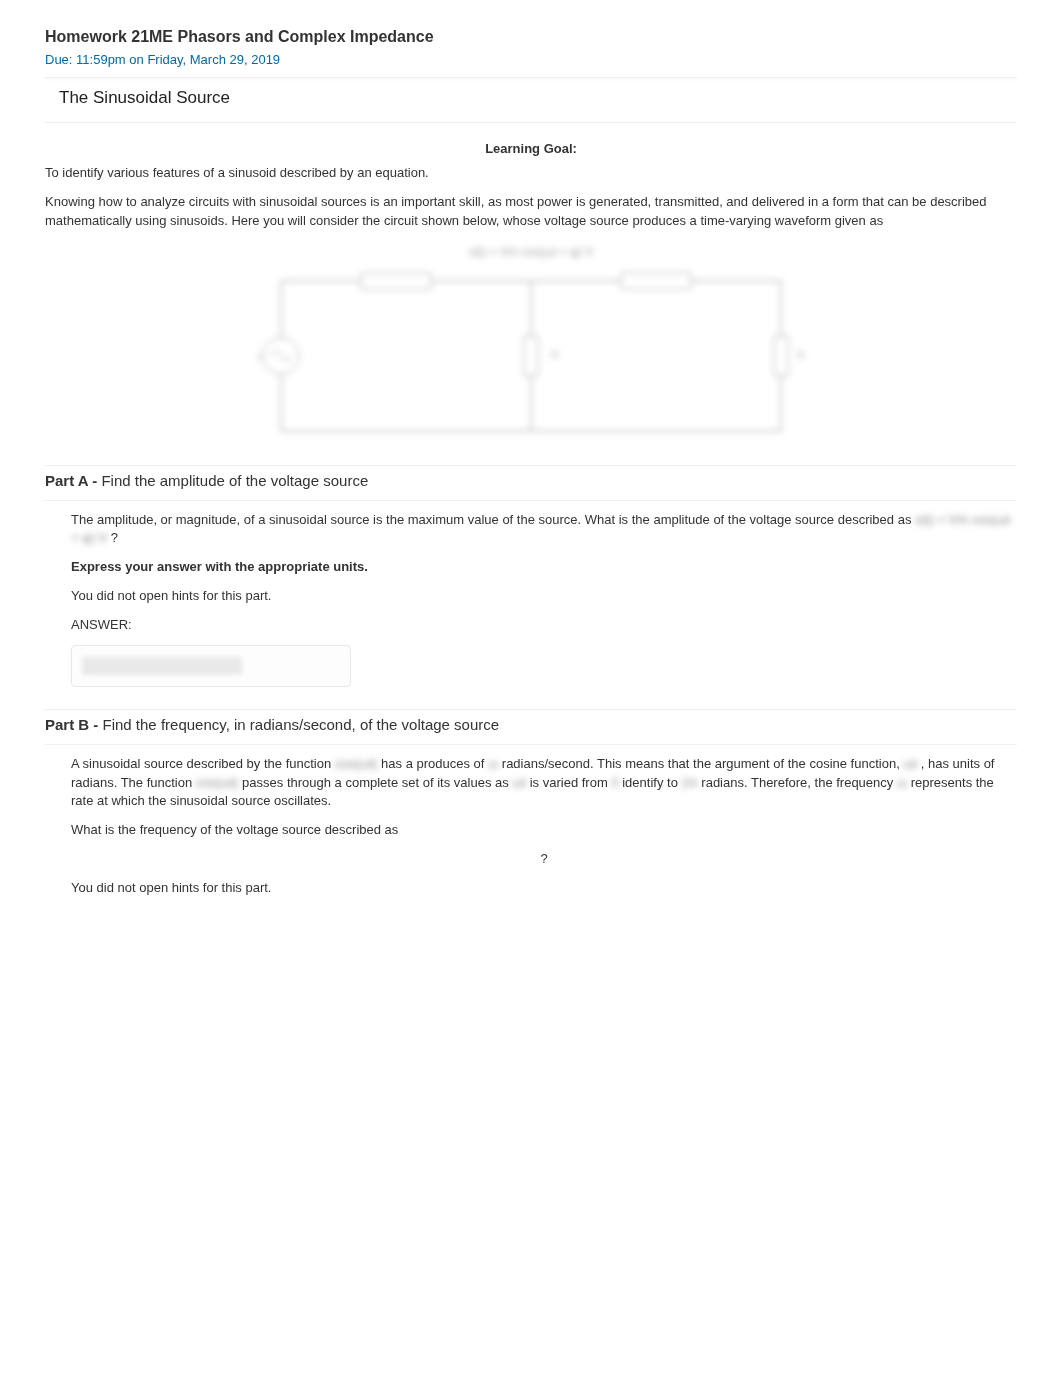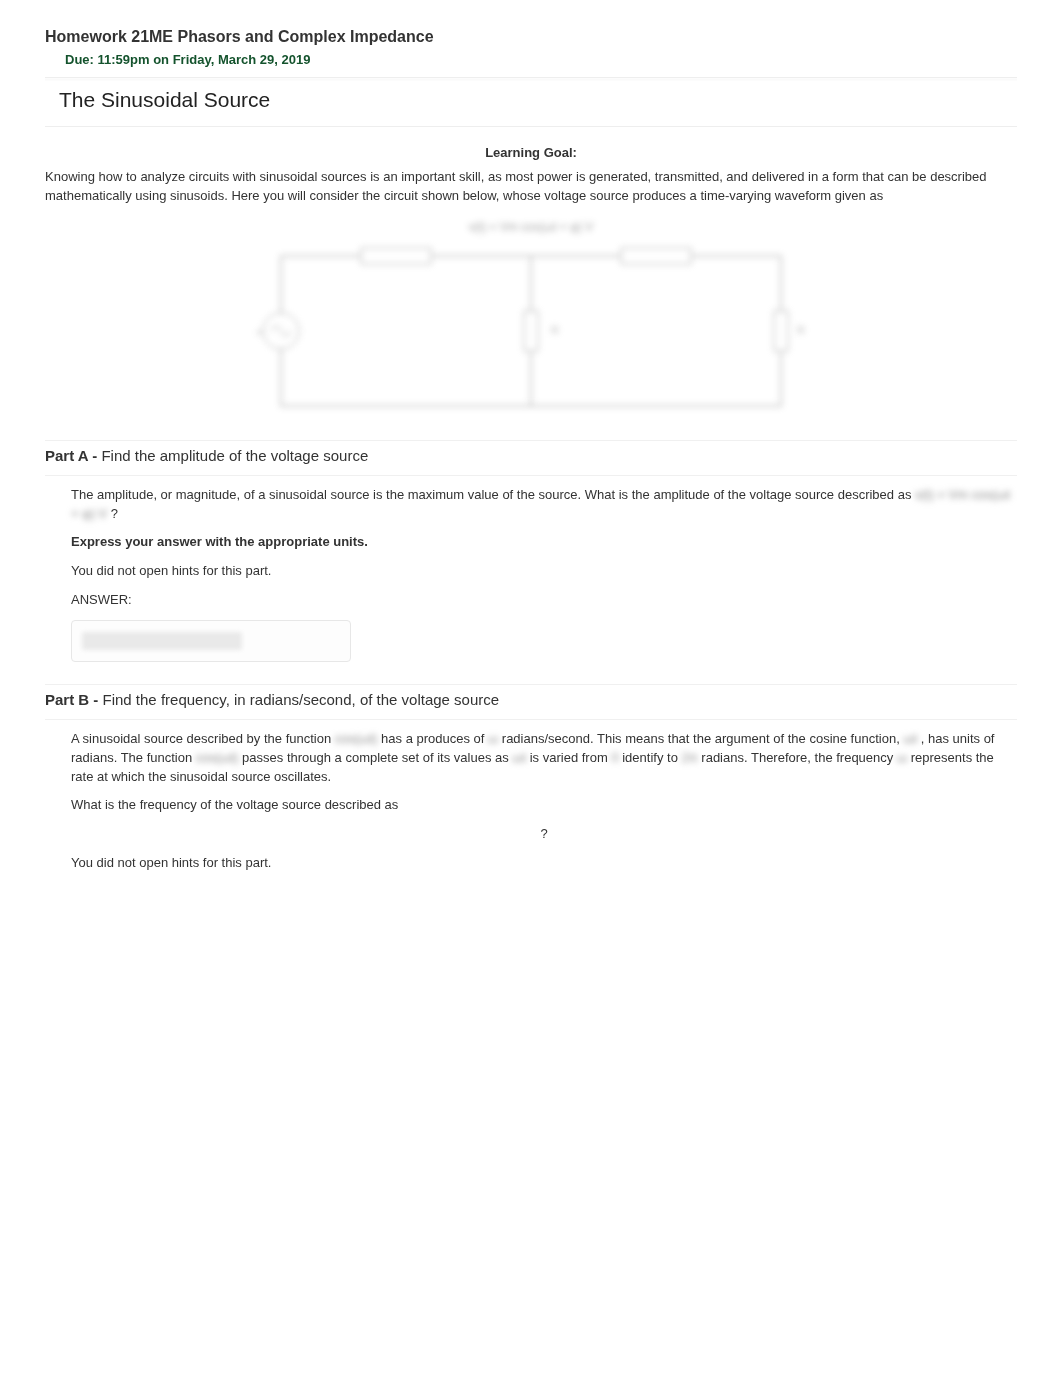--- a/index.html
+++ b/index.html
@@ -1,23 +1,23 @@
 <!DOCTYPE html>
 <html><head>
   <meta charset="utf-8">
   <style>
     * { margin: 0; padding: 0; box-sizing: border-box; }
     body { font-family: Arial, Helvetica, sans-serif; background: #fff; color: #333; width: 1062px; }
     .container { padding: 28px 45px; }
     .hw-title { font-size: 16px; font-weight: bold; color: #333; margin-bottom: 6px; }
-    .due { font-size: 13px; color: #14532d; font-weight: bold; margin-bottom: 10px; margin-left: 20px; }
+    .due { font-size: 13px; color: #0369a1; font-weight: normal; margin-bottom: 10px; }
     .policy-line { font-size: 12px; color: #333; margin-bottom: 8px; }
     .policy-line a { color: #3b7bbf; text-decoration: none; }
     .section-band { margin: 0 0 18px 0; padding: 10px 14px 14px 14px; border-top: 1px solid #eee; border-bottom: 1px solid #eee; background: linear-gradient(#fdfdfd,#f9f9f9 2px,#fff 3px); }
-    .section-title { font-size: 21px; font-weight: normal; color: #222; }
+    .section-title { font-size: 17px; font-weight: normal; color: #222; }
     .content { padding: 0 0 0 0; }
     .lg { font-size: 13px; font-weight: bold; margin-bottom: 8px; text-align: center; }
     .p { font-size: 13px; color: #333; line-height: 1.45; margin-bottom: 10px; }
     .circuit-wrap { display: flex; justify-content: center; margin: 4px 0 10px 0; }
     .circuit { filter: blur(3px); opacity: 0.6; }
     .part-band { margin: 14px 0 10px 0; padding: 6px 0 10px 0; border-top: 1px solid #f0f0f0; border-bottom: 1px solid #f0f0f0; }
     .part-label { font-size: 15px; }
     .part-label b { font-weight: bold; }
     .indent { padding-left: 26px; }
     .bold { font-weight: bold; }
@@ -33,20 +33,21 @@
 
   <div class="hw-title">Homework 21ME Phasors and Complex Impedance</div>
   <div class="due">Due: 11:59pm on Friday, March 29, 2019</div>
 
   <div class="section-band">
     <div class="section-title">The Sinusoidal Source</div>
   </div>
 
   <div class="content">
     <div class="lg">Learning Goal:</div>
+    <div class="p">To identify various features of a sinusoid described by an equation.</div>
 
     <div class="p">Knowing how to analyze circuits with sinusoidal sources is an important skill, as most power is generated, transmitted, and delivered in a form that can be described mathematically using sinusoids.  Here you will consider the circuit shown below, whose voltage source produces a time-varying waveform given as</div>
 
     <div class="circuit-wrap">
       <svg class="circuit" width="580" height="210" viewBox="0 0 580 210">
         <text x="290" y="15" text-anchor="middle" font-size="12" fill="#666">v(t) = Vm cos(ωt + φ)  V</text>
         <rect x="40" y="40" width="500" height="150" fill="none" stroke="#777" stroke-width="1.3"></rect>
         <line x1="290" y1="40" x2="290" y2="190" stroke="#777" stroke-width="1.3"></line>
         <rect x="120" y="32" width="70" height="16" fill="#fff" stroke="#777"></rect>
         <rect x="380" y="32" width="70" height="16" fill="#fff" stroke="#777"></rect>

